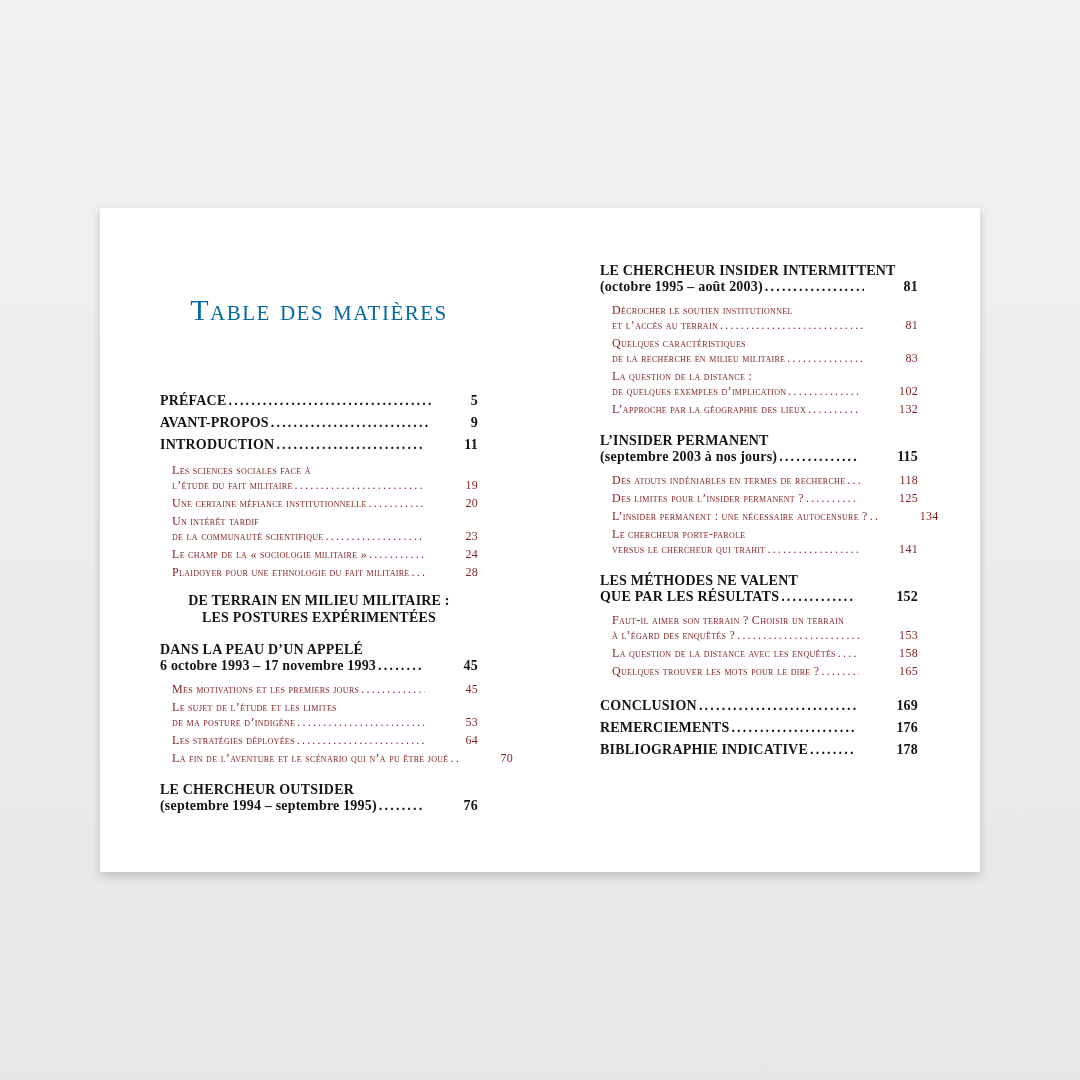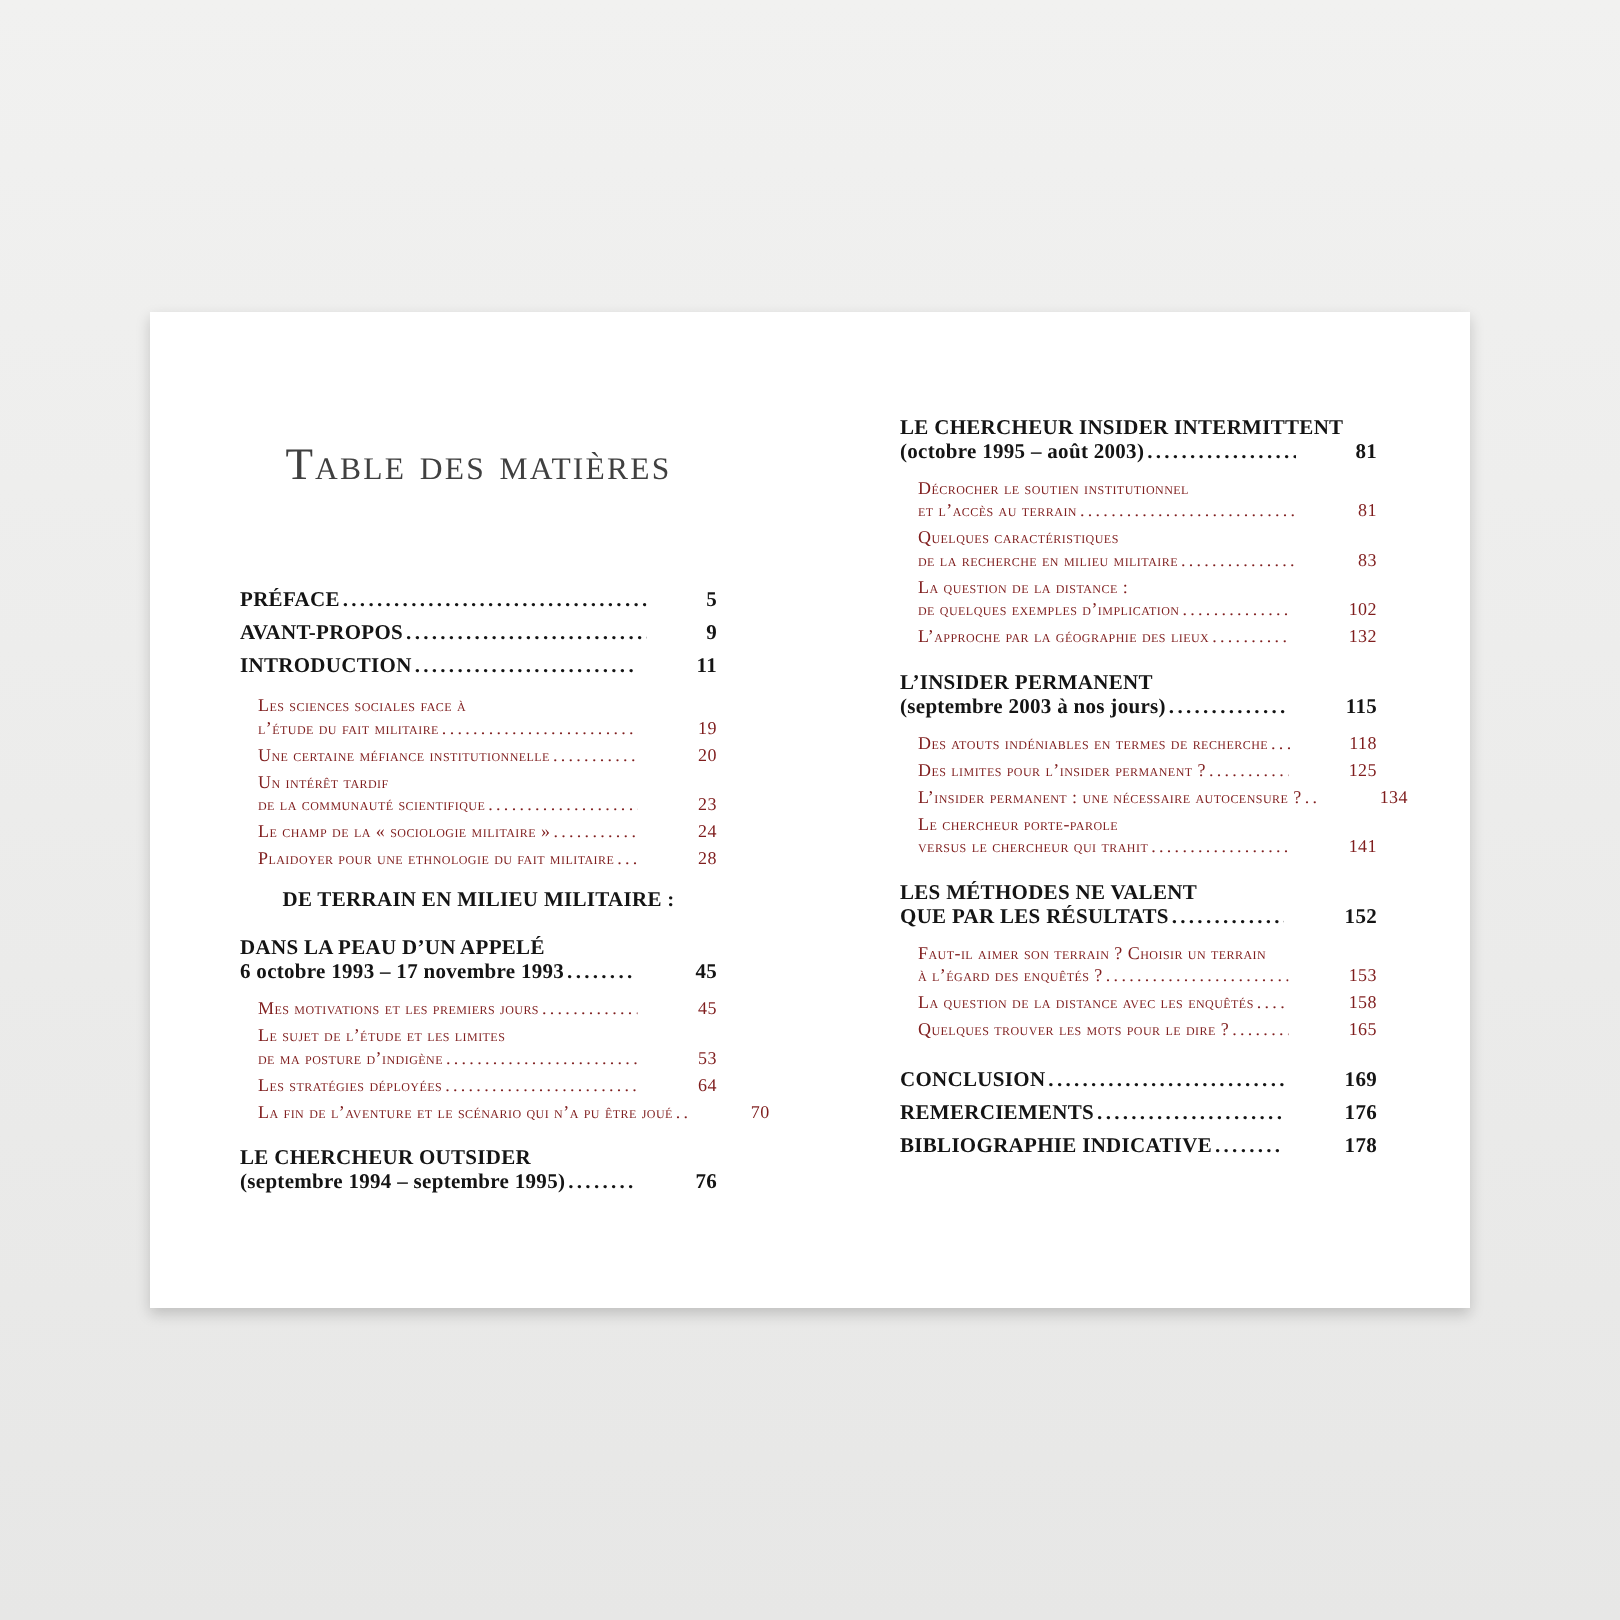--- a/index.html
+++ b/index.html
@@ -11,25 +11,25 @@
   }
   .sheet{
     position:absolute;left:100px;top:208px;width:880px;height:664px;
     background:#ffffff;box-shadow:0 4px 9px rgba(0,0,0,.18);
   }
   .col{position:absolute;width:318px;}
   .col-left{left:60px;top:58px;}
   .col-right{left:500px;top:55px;}
   .toc-title{
     text-align:center;font-variant:small-caps;font-weight:400;
-    font-size:30px;line-height:36px;letter-spacing:1.5px;color:#404040;
+    font-size:30px;line-height:36px;letter-spacing:1.5px;color:#0369a1;
     margin:26px 0 0 0;
   }
   .entries-left{margin-top:62px;}
-  .entries-right{margin-top:15px;}
+  .entries-right{margin-top:0;}
 
   .entry{color:#7f1d1d;}
   .entry .row{display:flex;align-items:baseline;}
   .entry .t{white-space:nowrap;}
   .dots{flex:1;overflow:hidden;white-space:nowrap;min-width:10px;margin:0 2px;}
   .dots::after{
     content:"....................................................................................................";
     letter-spacing:2.2px;
   }
   .pg{margin-left:1px;padding-left:37px;}
@@ -116,20 +116,21 @@
         </div>
         <div class="entry sub">
           <div class="row">
             <span class="t">Plaidoyer pour une ethnologie du fait militaire</span>
             <span class="dots"></span>
             <span class="pg">28</span>
           </div>
         </div>
         <div class="entry part">
           <div class="line">DE TERRAIN EN MILIEU MILITAIRE :</div>
+          <div class="line">LES POSTURES EXPÉRIMENTÉES</div>
         </div>
         <div class="entry main m2">
           <div class="line">DANS LA PEAU D’UN APPELÉ</div>
           <div class="row">
             <span class="t">6 octobre 1993 – 17 novembre 1993</span>
             <span class="dots"></span>
             <span class="pg">45</span>
           </div>
         </div>
         <div class="entry sub">

